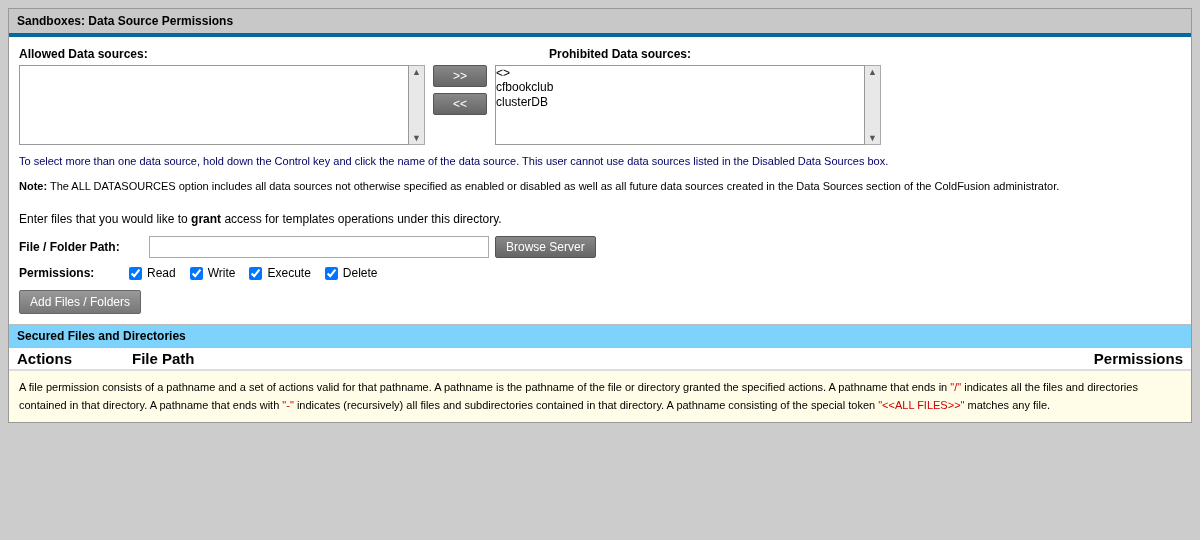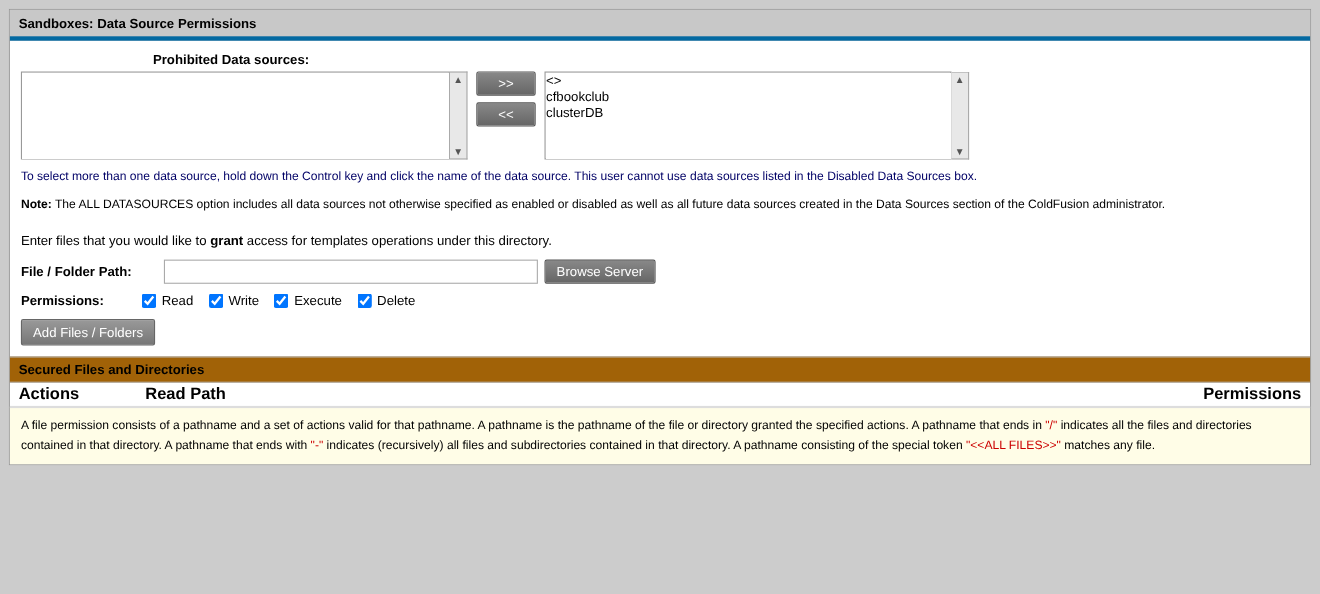--- a/index.html
+++ b/index.html
@@ -177,21 +177,21 @@
       background: linear-gradient(to bottom, #999, #777);
       color: #fff;
       border: 1px solid #666;
       padding: 4px 10px;
       cursor: pointer;
       font-size: 12px;
       border-radius: 2px;
     }
     
     .table-section-header {
-      background: #a16207;
+      background: #7dd3fc;
       border-top: 1px solid #bbb;
       border-bottom: 1px solid #bbb;
       padding: 4px 8px;
       font-weight: bold;
       font-size: 12px;
     }
     .table-col-header {
       display: flex;
       justify-content: space-between;
       padding: 2px 8px;
@@ -230,20 +230,21 @@
 <body>
 
 <div class="main-container">
 
   <div class="section-header">
     <span>Sandboxes: Data Source Permissions</span>
   </div>
 
   <div class="datasource-section">
     <div class="ds-labels">
+      <div class="ds-label-left">Allowed Data sources:</div>
       <div style="width:60px"></div>
       <div class="ds-label-right">Prohibited Data sources:</div>
     </div>
     <div class="ds-row">
 
       <div style="display:flex;align-items:stretch;">
         <div class="ds-listbox">
           <select multiple="" size="5" style="width:390px;height:80px;border:none;font-size:12px;"></select>
         </div>
         <div style="width:16px;height:80px;background:#e8e8e8;border:1px solid #aaa;border-left:none;display:flex;flex-direction:column;align-items:center;justify-content:space-between;padding:1px;">
@@ -318,21 +319,21 @@
       <button class="add-btn">Add Files / Folders</button>
     </div>
   </div>
 
   <div class="table-section-header">
     <span>Secured Files and Directories</span>
   </div>
   <div class="table-col-header">
     <div class="table-col-left">
       <span>Actions</span>
-      <span>Read Path</span>
+      <span>File Path</span>
     </div>
     <div>Permissions</div>
   </div>
 
   <div class="footer-note">
     <span>A file permission consists of a pathname and a set of actions valid for that pathname. A pathname is the pathname of the file or directory granted the specified actions. A pathname that ends in <span class="red">"/"</span> indicates all the files and directories contained in that directory. A pathname that ends with <span class="red">"-"</span> indicates (recursively) all files and subdirectories contained in that directory. A pathname consisting of the special token <span class="red">"&lt;&lt;ALL FILES&gt;&gt;"</span> matches any file.</span>
   </div>
 
 </div>
 

